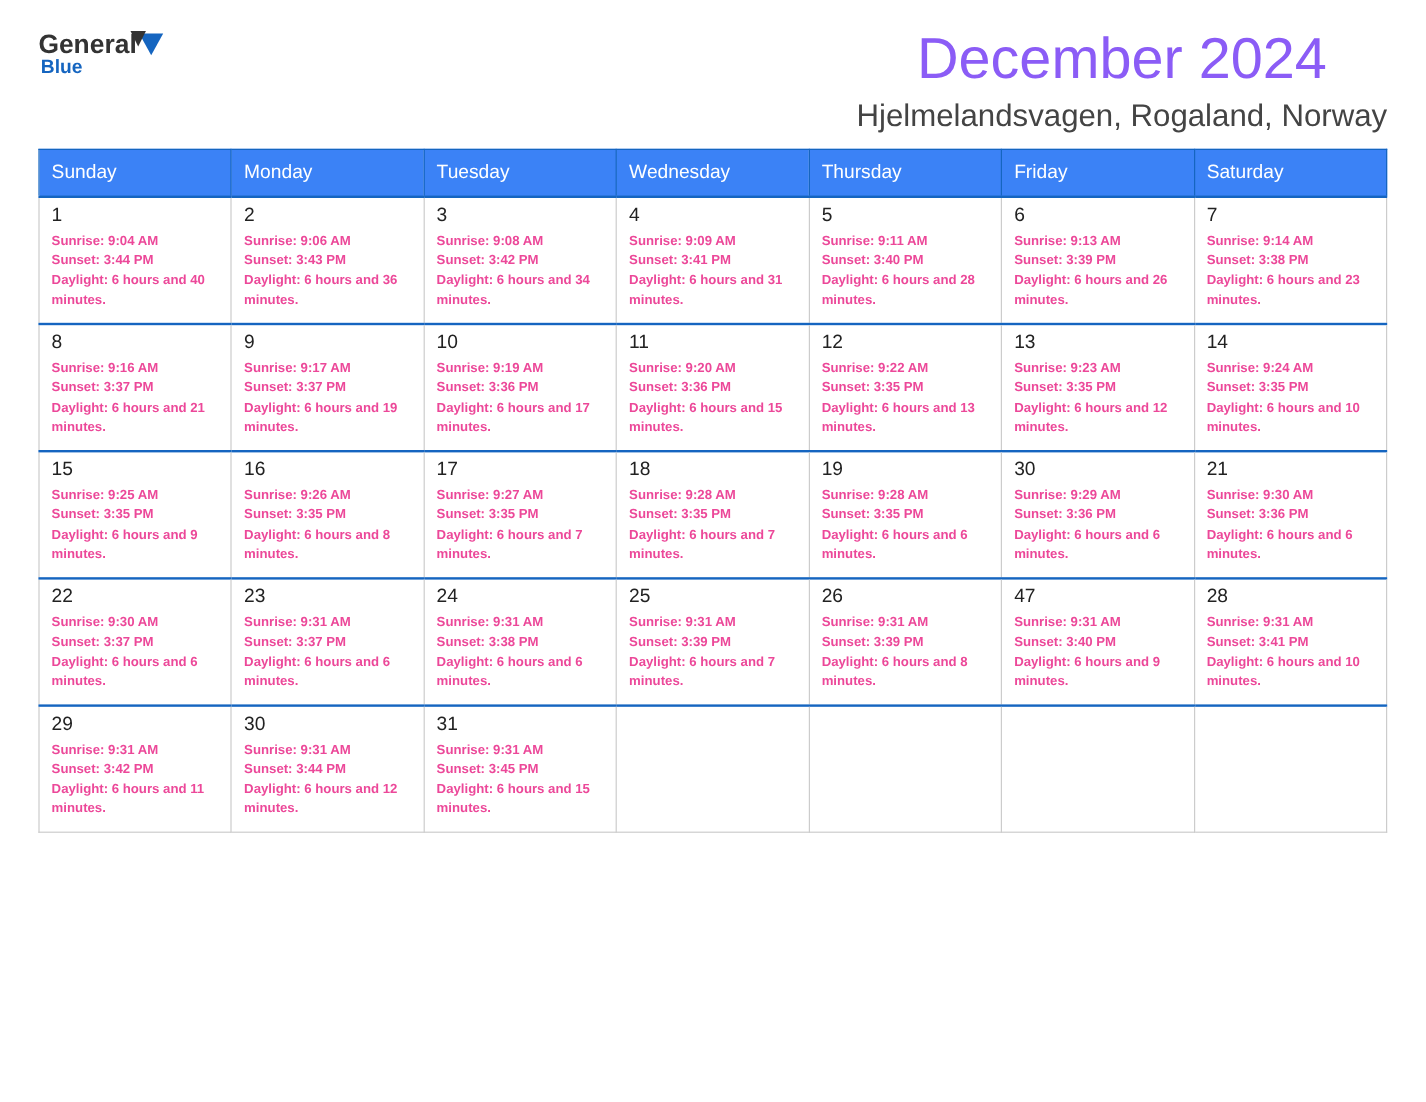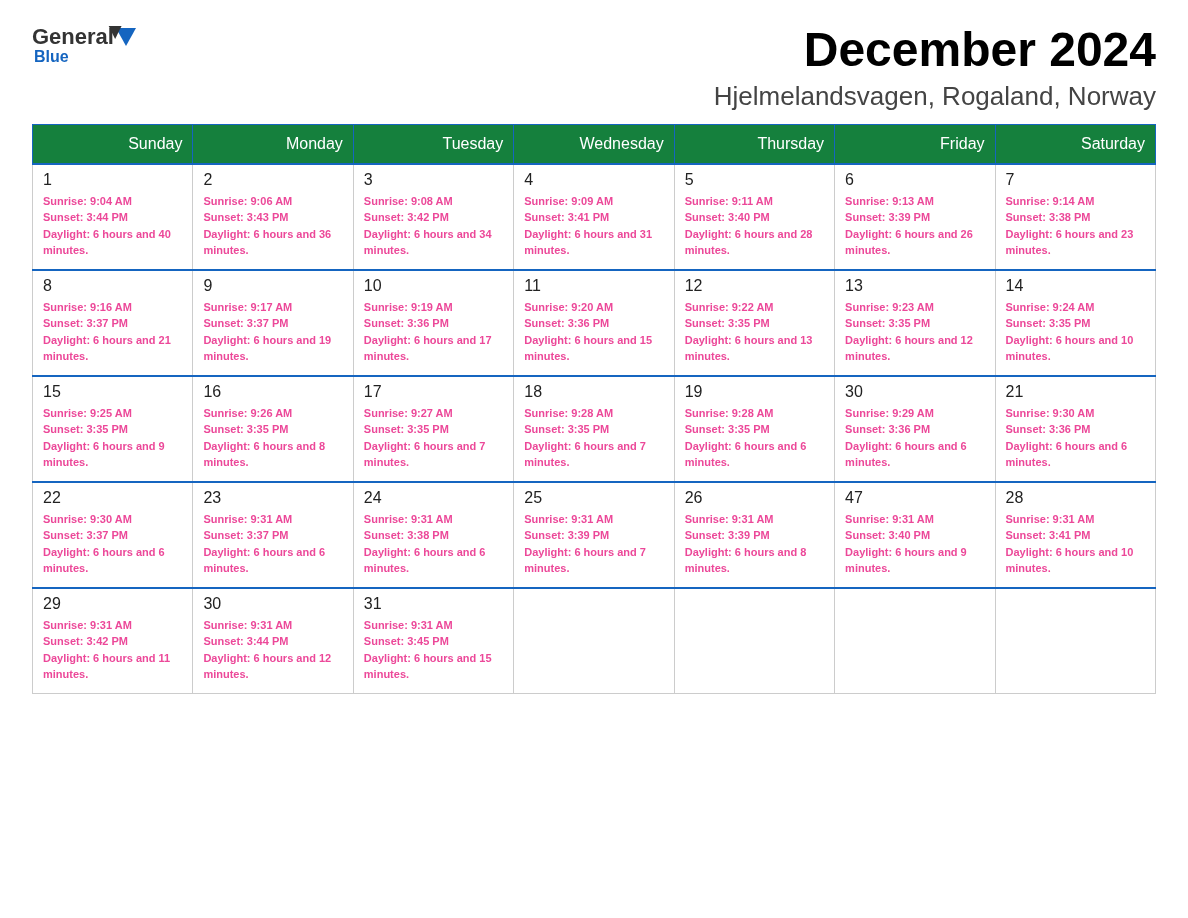--- a/index.html
+++ b/index.html
@@ -44,40 +44,41 @@
       font-weight: bold;
       color: #1565c0;
       margin-top: -2px;
       margin-left: 2px;
     }
     .title-block {
       text-align: right;
     }
     .main-title {
       font-size: 48px;
-      font-weight: bold;
-      color: #000000;
+      font-weight: normal;
+      color: #8b5cf6;
       line-height: 1.1;
+      text-align: center;
     }
     .subtitle {
       font-size: 26px;
       color: #444;
       margin-top: 4px;
     }
     .calendar {
       width: 100%;
       border-collapse: collapse;
     }
     .calendar thead tr th {
-      background: #15803d;
+      background: #3b82f6;
       color: #fff;
       font-size: 16px;
       font-weight: normal;
       padding: 10px 10px;
-      text-align: right;
+      text-align: left;
       border: 1px solid #1565c0;
     }
     .calendar tbody tr td {
       vertical-align: top;
       padding: 6px 10px 10px 10px;
       font-size: 13px;
       color: #222;
       border: 1px solid #ccc;
       border-top: 2px solid #1565c0;
       width: calc(100% / 7);

